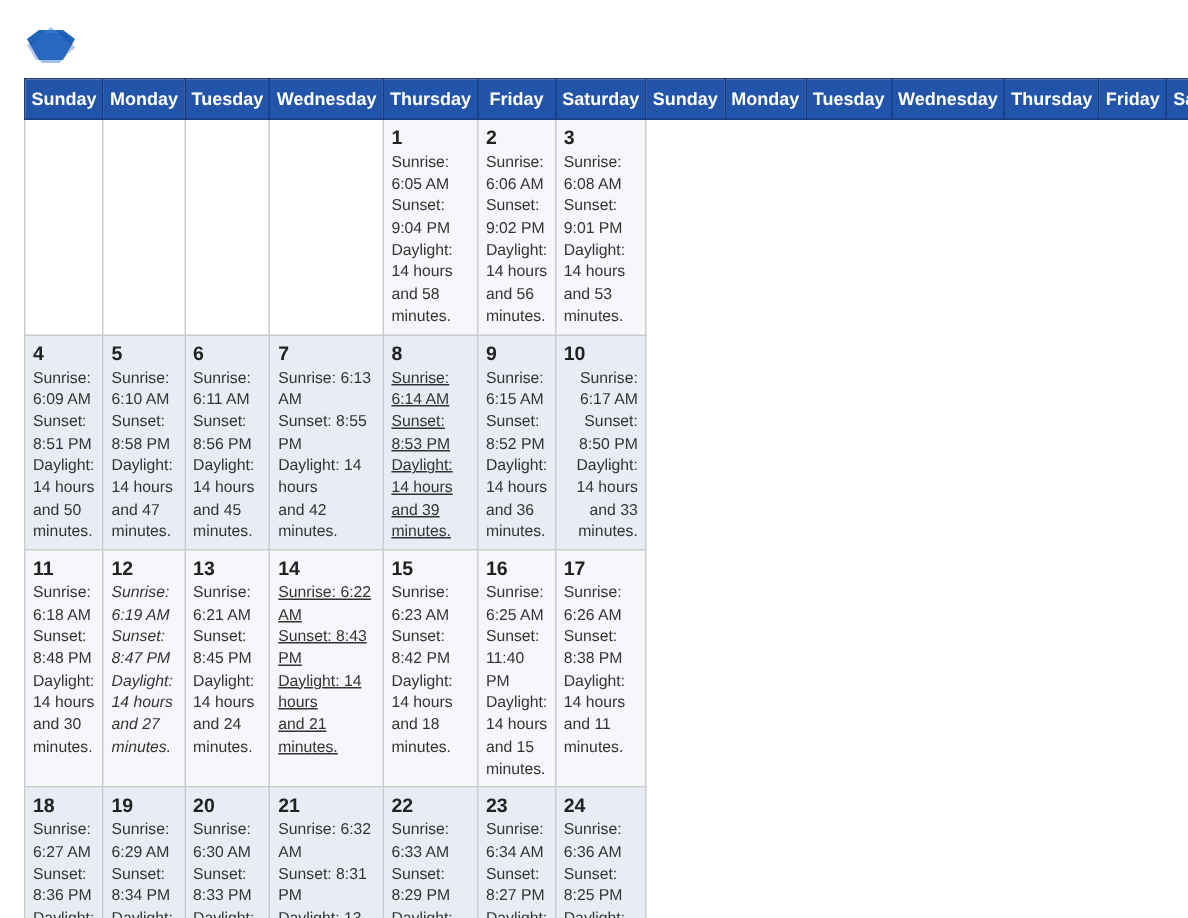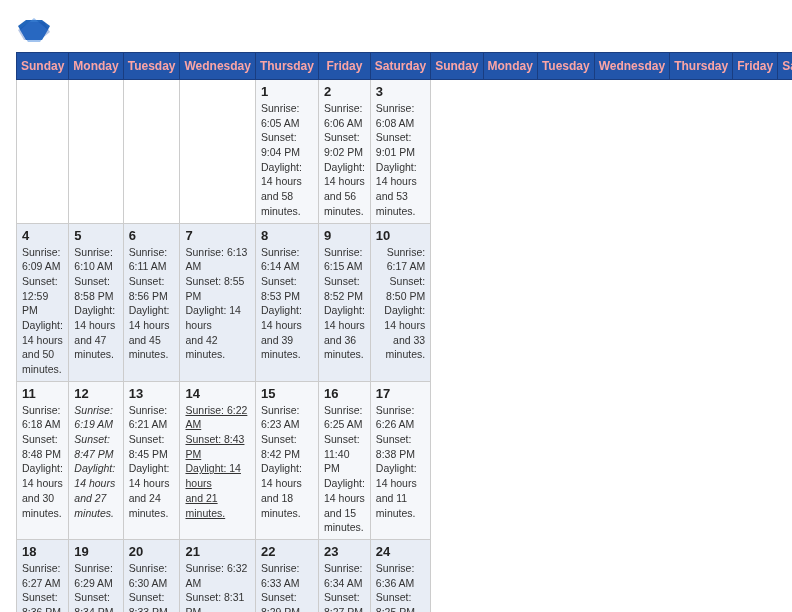--- a/index.html
+++ b/index.html
@@ -28,21 +28,21 @@
     .title-block { text-align: right; }
     .title-block h1 { font-size: 36px; font-weight: bold; color: #222; }
     .title-block h2 { font-size: 16px; font-weight: normal; color: #444; }
     table {
       width: 100%;
       border-collapse: collapse;
       font-size: 11px;
     }
     thead tr th {
       background: #2255aa;
-      color: #fca5a5;
+      color: #ffffff;
       text-align: center;
       padding: 6px 4px;
       font-size: 12px;
       border: 1px solid #1a3d80;
     }
     tbody tr td {
       border: 1px solid #ccc;
       vertical-align: top;
       padding: 4px 5px;
       min-height: 80px;
@@ -130,21 +130,21 @@
           <div class="day-info" style="white-space: pre-line;">Sunrise: 6:08 AM
 Sunset: 9:01 PM
 Daylight: 14 hours
 and 53 minutes.</div>
         </td>
       </tr>
       <tr>
         <td>
           <div class="day-num">4</div>
           <div class="day-info" style="white-space: pre-line;">Sunrise: 6:09 AM
-Sunset: 12:59 PM
+Sunset: 8:51 PM
 Daylight: 14 hours
 and 50 minutes.</div>
         </td>
         <td>
           <div class="day-num">5</div>
           <div class="day-info" style="white-space: pre-line;">Sunrise: 6:10 AM
 Sunset: 8:58 PM
 Daylight: 14 hours
 and 47 minutes.</div>
         </td>
@@ -157,21 +157,21 @@
         </td>
         <td>
           <div class="day-num">7</div>
           <div class="day-info" style="white-space: pre-line;">Sunrise: 6:13 AM
 Sunset: 8:55 PM
 Daylight: 14 hours
 and 42 minutes.</div>
         </td>
         <td>
           <div class="day-num">8</div>
-          <div class="day-info" style="white-space: pre-line;">Sunrise: 6:14 AM
+          <div class="day-info" style="white-space: pre-line; text-decoration: underline;">Sunrise: 6:14 AM
 Sunset: 8:53 PM
 Daylight: 14 hours
 and 39 minutes.</div>
         </td>
         <td>
           <div class="day-num">9</div>
           <div class="day-info" style="white-space: pre-line;">Sunrise: 6:15 AM
 Sunset: 8:52 PM
 Daylight: 14 hours
 and 36 minutes.</div>

